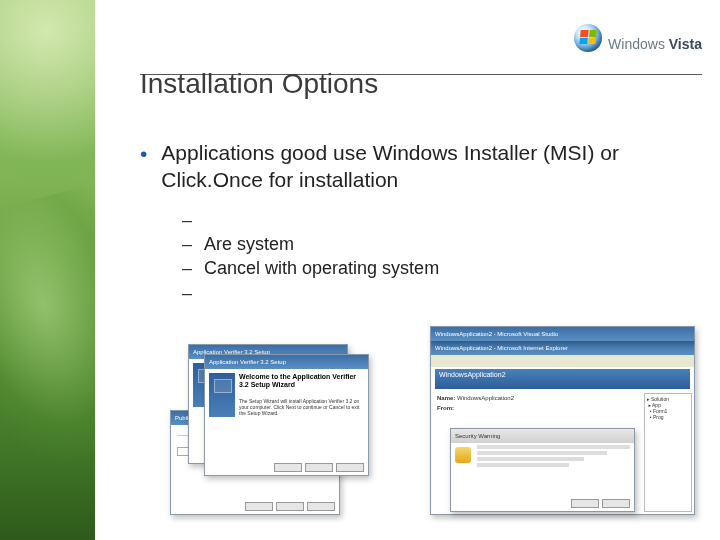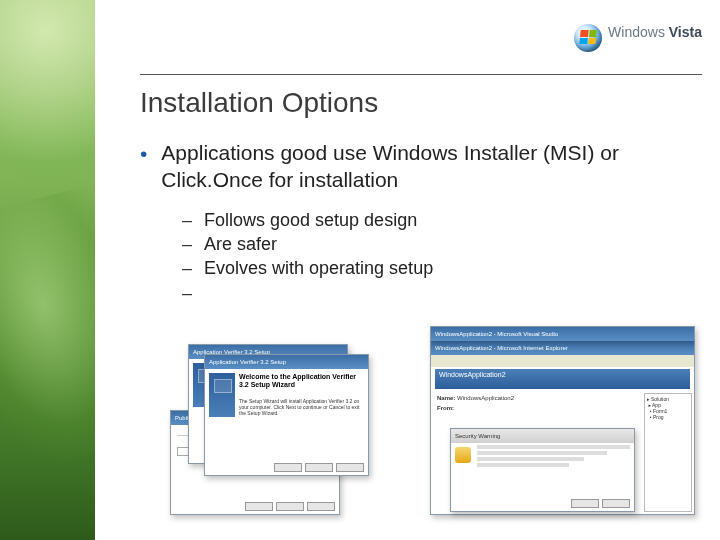--- a/index.html
+++ b/index.html
@@ -43,21 +43,21 @@
       rgba(180,220,140,.6) 0%,
       rgba(90,150,50,.25) 55%,
       rgba(60,110,40,0) 75%);
     transform: rotate(-15deg);
   }
 
   
   .brand {
     position: absolute;
     top: 24px; right: 18px;
-    display: flex; align-items: flex-start;
+    display: flex; align-items: flex-end;
     gap: 6px;
   }
   .brand-orb {
     width: 28px; height: 28px;
     border-radius: 50%;
     background: radial-gradient(circle at 35% 30%, #fff 0%, #cfe8ff 25%, #6fb4e6 55%, #2d6fa3 80%);
     position: relative;
     box-shadow: inset -2px -3px 5px rgba(0,0,0,.25);
   }
   .brand-orb .flag {
@@ -80,21 +80,21 @@
 
   
   .title-rule {
     position: absolute;
     left: 140px; right: 18px; top: 74px;
     height: 1px;
     background: #555;
   }
   .slide-title {
     position: absolute;
-    left: 140px; top: 87px;
+    left: 140px; top: 68px;
     font-size: 28px;
     color: #3b3b3b;
     font-weight: 400;
   }
 
   
   .body {
     position: absolute;
     left: 140px; top: 140px; right: 30px;
     color: #222;
@@ -202,29 +202,28 @@
 <h1 class="slide-title">Installation Options</h1>
 
 <div class="body">
   <div class="bullet-row">
     <div class="bullet-dot">•</div>
     <div>Applications good use Windows Installer (MSI) or Click.Once for installation</div>
   </div>
   <div class="sublist">
     <div class="sub-row">
       <div class="dash">–</div>
-      <div>Follows good setup design</div>
     </div>
     <div class="sub-row">
       <div class="dash">–</div>
-      <div>Are safer</div>
+      <div>Are system</div>
     </div>
     <div class="sub-row">
       <div class="dash">–</div>
-      <div>Evolves with operating setup</div>
+      <div>Cancel with operating system</div>
     </div>
     <div class="sub-row">
       <div class="dash">–</div>
     </div>
   </div>
 </div>
 
 <div class="thumbs">
 
   <div class="thumb" style="left:0px; top:70px; width:170px; height:105px;">

